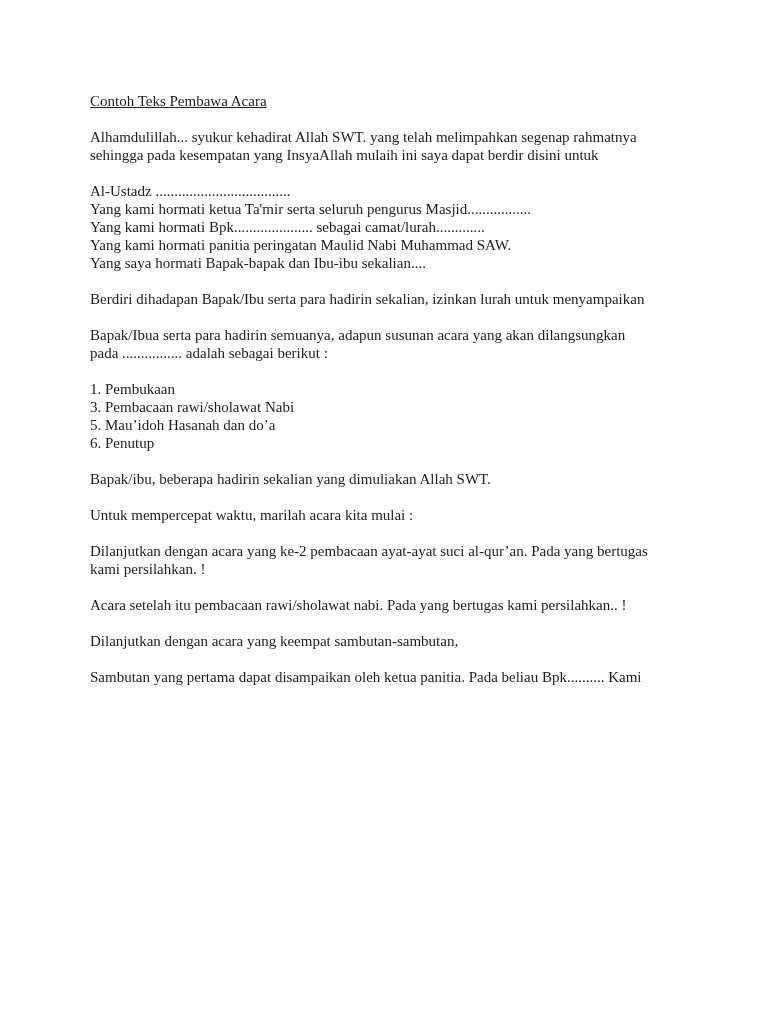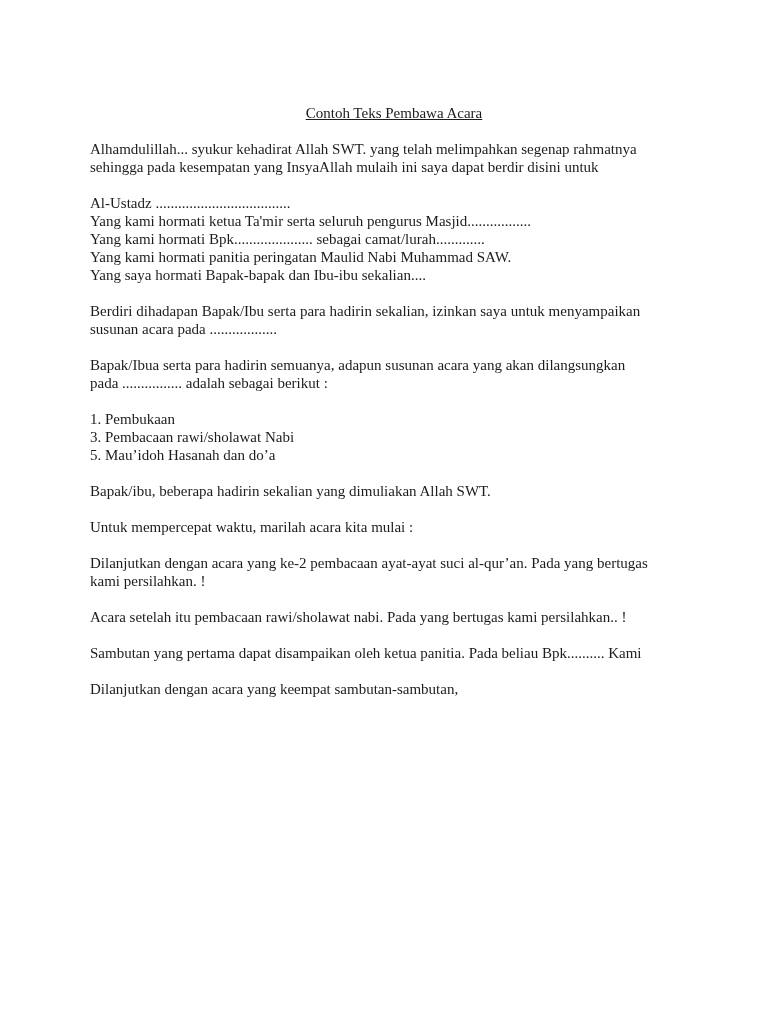--- a/index.html
+++ b/index.html
@@ -16,24 +16,23 @@
     font-size: 15px;
   }
   .page {
     box-sizing: border-box;
     width: 768px;
     height: 1024px;
     background: #ffffff;
     padding: 92px 70px 0 90px;
   }
   .title {
-    text-align: center;
     text-decoration: underline;
     line-height: 18px;
-    margin: 12px 0 18px 0;
+    margin: 0 0 18px 0;
     font-weight: normal;
     font-size: 15px;
   }
   .para {
     margin: 0 0 18px 0;
     padding: 0;
   }
   .line {
     line-height: 18px;
     white-space: nowrap;
@@ -55,33 +54,33 @@
 
   <p class="para">
     <span class="line" style="display:block">Al-Ustadz ....................................</span>
     <span class="line" style="display:block">Yang kami hormati ketua Ta'mir serta seluruh pengurus Masjid.................</span>
     <span class="line" style="display:block">Yang kami hormati Bpk..................... sebagai camat/lurah.............</span>
     <span class="line" style="display:block">Yang kami hormati panitia peringatan Maulid Nabi Muhammad SAW.</span>
     <span class="line" style="display:block">Yang saya hormati Bapak-bapak dan Ibu-ibu sekalian....</span>
   </p>
 
   <p class="para">
-    <span class="line" style="display:block">Berdiri dihadapan Bapak/Ibu serta para hadirin sekalian, izinkan saya untuk menyampaikan</span>
-    <span class="line" style="display:block">susunan acara pada ..................</span>
+    <span class="line" style="display:block">Berdiri dihadapan Bapak/Ibu serta para hadirin sekalian, izinkan lurah untuk menyampaikan</span>
   </p>
 
   <p class="para">
     <span class="line" style="display:block">Bapak/Ibua serta para hadirin semuanya, adapun susunan acara yang akan dilangsungkan</span>
     <span class="line" style="display:block">pada ................ adalah sebagai berikut :</span>
   </p>
 
   <p class="para">
     <span class="line" style="display:block">1. Pembukaan</span>
     <span class="line" style="display:block">3. Pembacaan rawi/sholawat Nabi</span>
     <span class="line" style="display:block">5. Mau’idoh Hasanah dan do’a</span>
+    <span class="line" style="display:block">6. Penutup</span>
   </p>
 
   <p class="para">
     <span class="line">Bapak/ibu, beberapa hadirin sekalian yang dimuliakan Allah SWT.</span>
   </p>
 
   <p class="para">
     <span class="line">Untuk mempercepat waktu, marilah acara kita mulai :</span>
   </p>
 
@@ -89,20 +88,20 @@
   <p class="para">
     <span class="line" style="display:block">Dilanjutkan dengan acara yang ke-2 pembacaan ayat-ayat suci al-qur’an. Pada yang bertugas</span>
     <span class="line" style="display:block">kami persilahkan. !</span>
   </p>
 
   <p class="para">
     <span class="line">Acara setelah itu pembacaan rawi/sholawat nabi. Pada yang bertugas kami persilahkan.. !</span>
   </p>
 
   <p class="para">
-    <span class="line">Sambutan yang pertama dapat disampaikan oleh ketua panitia. Pada beliau Bpk.......... Kami</span>
+    <span class="line">Dilanjutkan dengan acara yang keempat sambutan-sambutan,</span>
   </p>
 
   <p class="para">
-    <span class="line">Dilanjutkan dengan acara yang keempat sambutan-sambutan,</span>
+    <span class="line">Sambutan yang pertama dapat disampaikan oleh ketua panitia. Pada beliau Bpk.......... Kami</span>
   </p>
 
 </div>
 
 </body></html>

